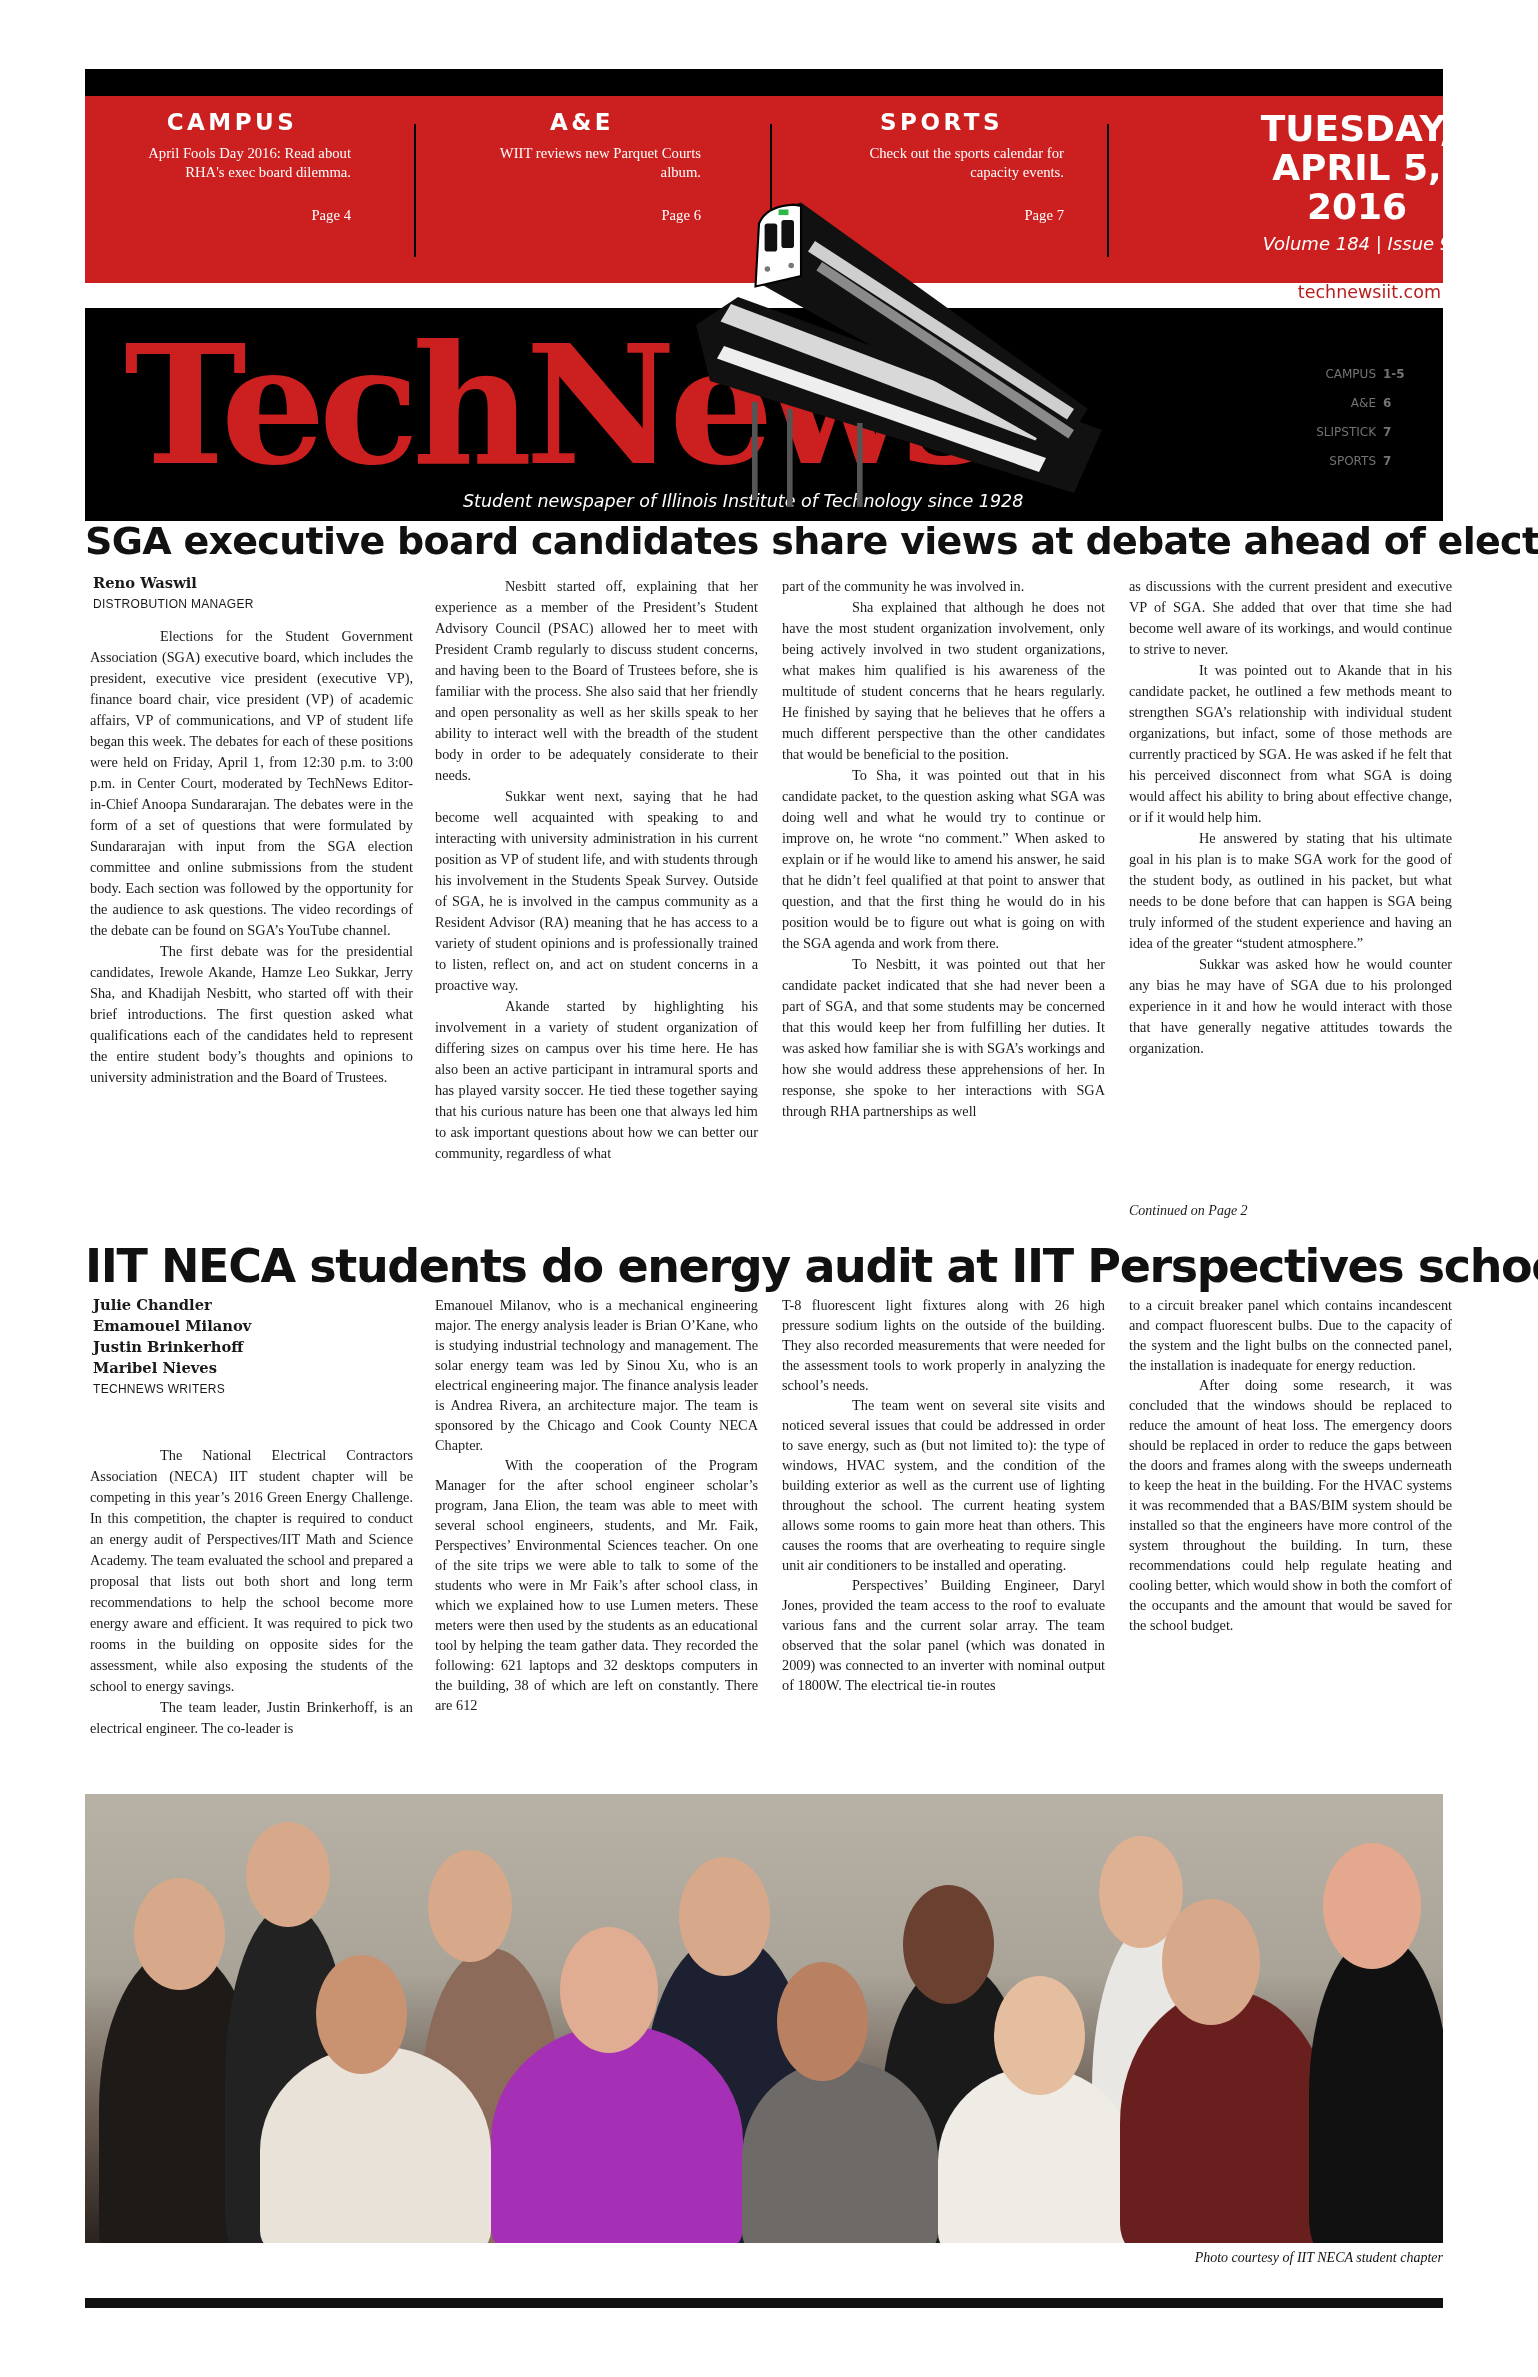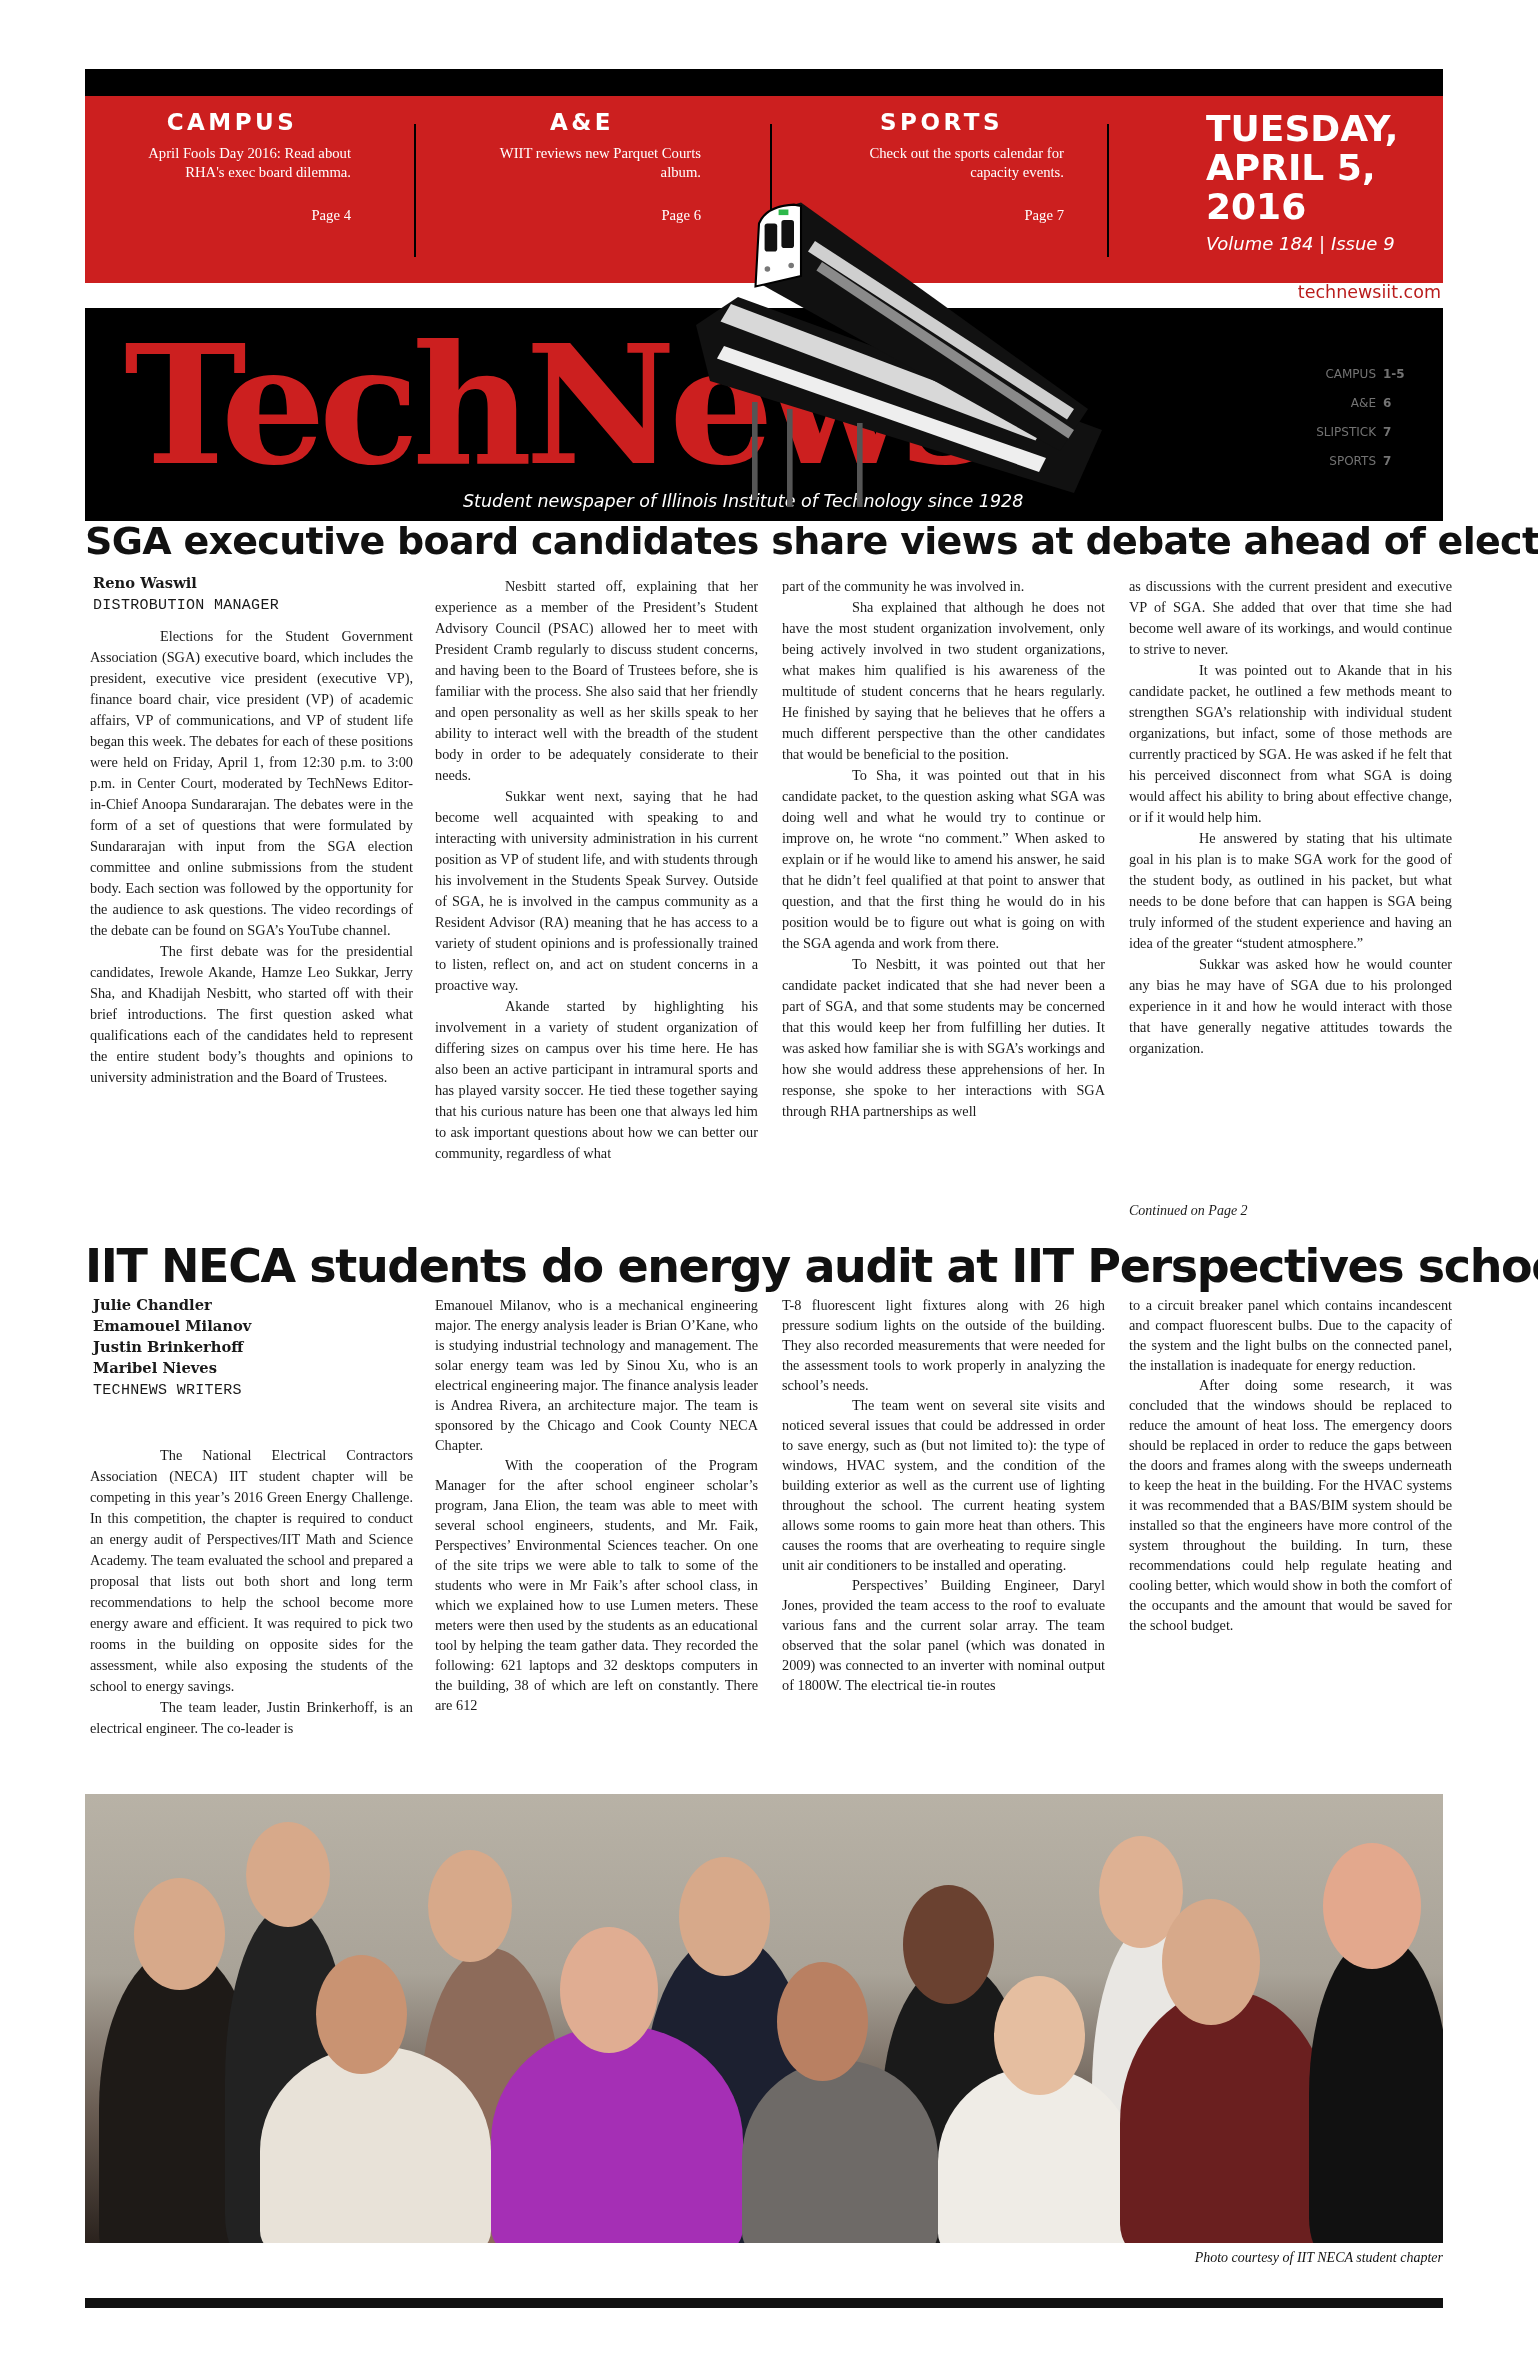--- a/index.html
+++ b/index.html
@@ -9,39 +9,39 @@
   .top-bar { position: absolute; left: 85px; top: 69px; width: 1358px; height: 26.6px; background: #000; }
   .red-band { position: absolute; left: 85px; top: 96px; width: 1358px; height: 187px; background: #cc1f1f; }
   .teaser { position: absolute; top: 12.6px; color: #fff; text-align: right; }
   .teaser .sec { font-family: "DejaVu Sans", sans-serif; font-weight: bold; font-size: 23px; letter-spacing: 3.5px; text-align: center; margin-bottom: 9.8px; }
   .teaser .blurb { font-family: "Liberation Serif", serif; font-size: 14.7px; line-height: 19px; }
   .teaser .pg { font-family: "Liberation Serif", serif; font-size: 14.7px; margin-top: 25px; }
   .t1 { left: 28px; width: 126px; width: 238px; }
   .t2 { left: 378px; width: 238px; }
   .t3 { left: 734px; width: 245px; }
   .vdiv { position: absolute; top: 28px; width: 2.1px; height: 133px; background: #000; }
-  .dateblock { position: absolute; left: 1121px; top: 12.6px; width: 238px; text-align: left; color: #fff; }
+  .dateblock { position: absolute; left: 1153px; top: 12.6px; width: 238px; text-align: center; color: #fff; }
   .dateblock .date { font-family: "DejaVu Sans", sans-serif; font-weight: bold; font-size: 36px; line-height: 39px; }
   .dateblock .vol { font-family: "DejaVu Sans", sans-serif; font-style: italic; font-size: 18px; margin-top: 7px; }
 
   .site-url { position: absolute; right: 97px; top: 282px; font-family: "DejaVu Sans", sans-serif; font-size: 17.5px; color: #b91c1c; }
   .masthead { position: absolute; left: 85px; top: 308px; width: 1358px; height: 213px; background: #000; overflow: hidden; }
   .logo { position: absolute; left: 39px; top: 5.6px; font-family: "DejaVu Serif", serif; font-weight: bold; font-size: 165px; color: #cc1f1f; letter-spacing: -7px; line-height: 182px; }
   .tagline { position: absolute; left: 378px; top: 183px; font-family: "DejaVu Sans", sans-serif; font-style: italic; font-size: 17.5px; color: #fff; }
   .index { position: absolute; right: 28px; top: 52px; text-align: right; color: #737373; font-family: "DejaVu Sans", sans-serif; font-size: 12px; line-height: 29px; }
   .index .num { font-weight: bold; display: inline-block; width: 32px; text-align: left; margin-left: 7px; }
   .train { position: absolute; left: 654px; top: 199px; width: 448px; height: 315px; }
 
   .headline { position: absolute; left: 85px; font-family: "DejaVu Sans", sans-serif; font-weight: bold; color: #111; white-space: nowrap; letter-spacing: -0.7px; }
   .h1 { top: 519px; font-size: 38px; }
   .h2 { top: 1239px; font-size: 46px; letter-spacing: -1.4px; }
 
   .byline { position: absolute; left: 93px; }
   .byline .name { font-family: "DejaVu Serif", serif; font-weight: bold; font-size: 14.7px; line-height: 21px; }
-  .byline .role { font-family: Liberation Mono, monospace; font-size: 15px; margin-top: 4.2px; letter-spacing: 0.3px; }
+  .byline .role { font-family: Liberation Sans, sans-serif; font-size: 12px; margin-top: 4.2px; letter-spacing: 0.3px; }
 
   .col { position: absolute; width: 323px; font-size: 14.3px; line-height: 21px; text-align: justify; }
   .col p { text-indent: 70px; }
   .col p.noindent { text-indent: 0; }
   .c1 { left: 90px; } .c2 { left: 435px; } .c3 { left: 782px; } .c4 { left: 1129px; }
   .cont { font-style: italic; font-size: 14px; position: absolute; left: 1129px; top: 1203px; }
 
   .photo { position: absolute; left: 85px; top: 1794px; width: 1358px; height: 449px; background: linear-gradient(180deg, #b8b2a6 0%, #a9a398 40%, #6b5e54 70%, #2a221d 100%); overflow: hidden; }
   .person { position: absolute; border-radius: 50% 50% 12% 12%; }
   .head { position: absolute; border-radius: 50%; background: #d7a98a; }

